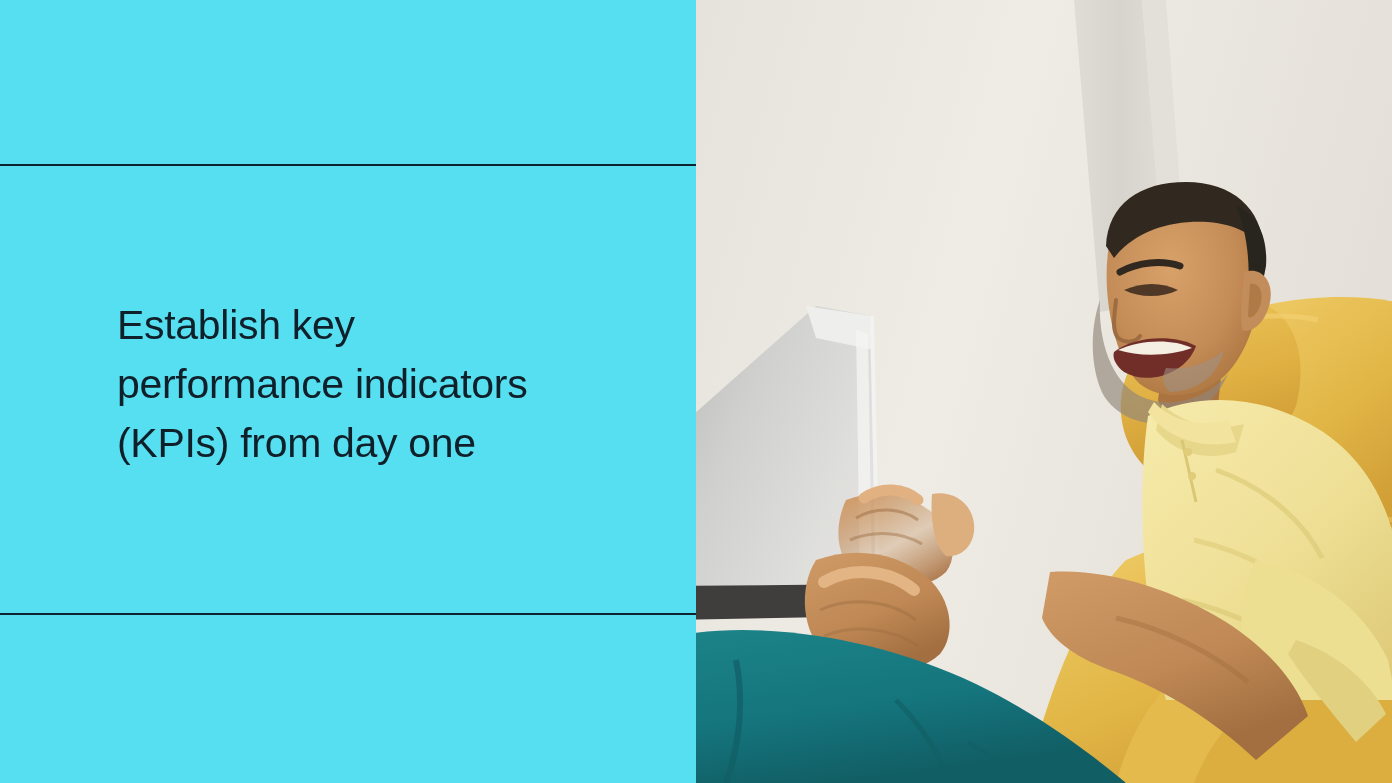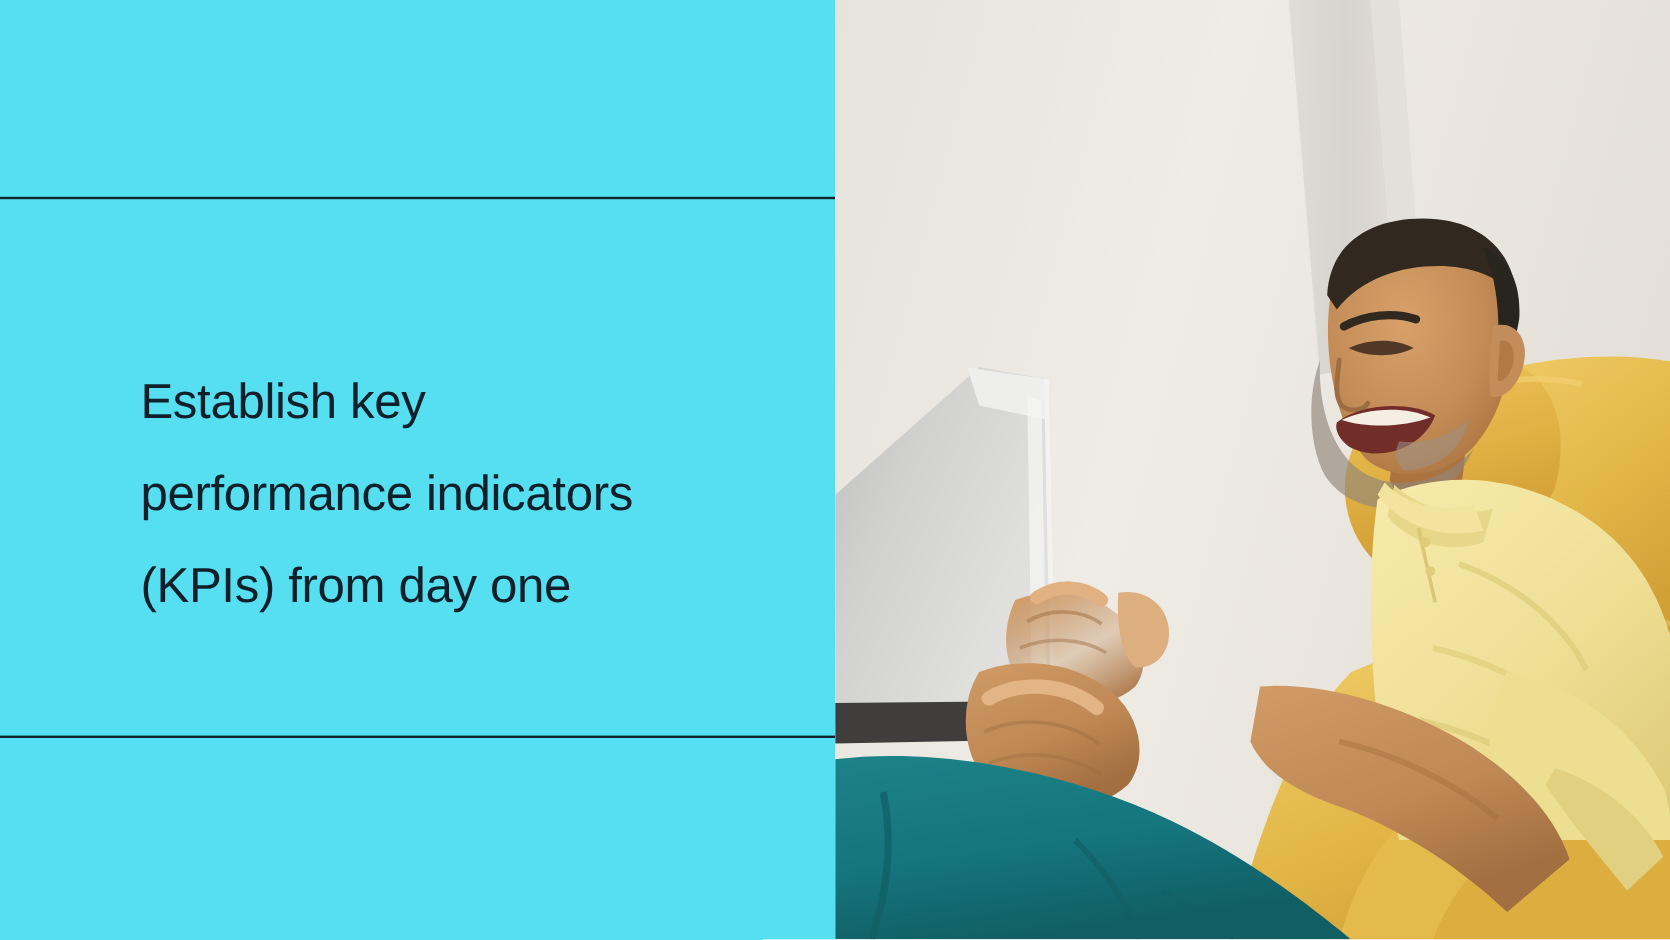--- a/index.html
+++ b/index.html
@@ -38,21 +38,21 @@
 
   .headline {
     position: absolute;
     left: 117px;
     top: 296px;
     width: 500px;
     margin: 0;
     font-family: "Liberation Sans", sans-serif;
     font-weight: 400;
     font-size: 41px;
-    line-height: 77px;
+    line-height: 59px;
     letter-spacing: -0.3px;
     color: #10202a;
     white-space: pre-line;
   }
 
   
   .photo {
     position: relative;
     width: 696px;
     height: 783px;

